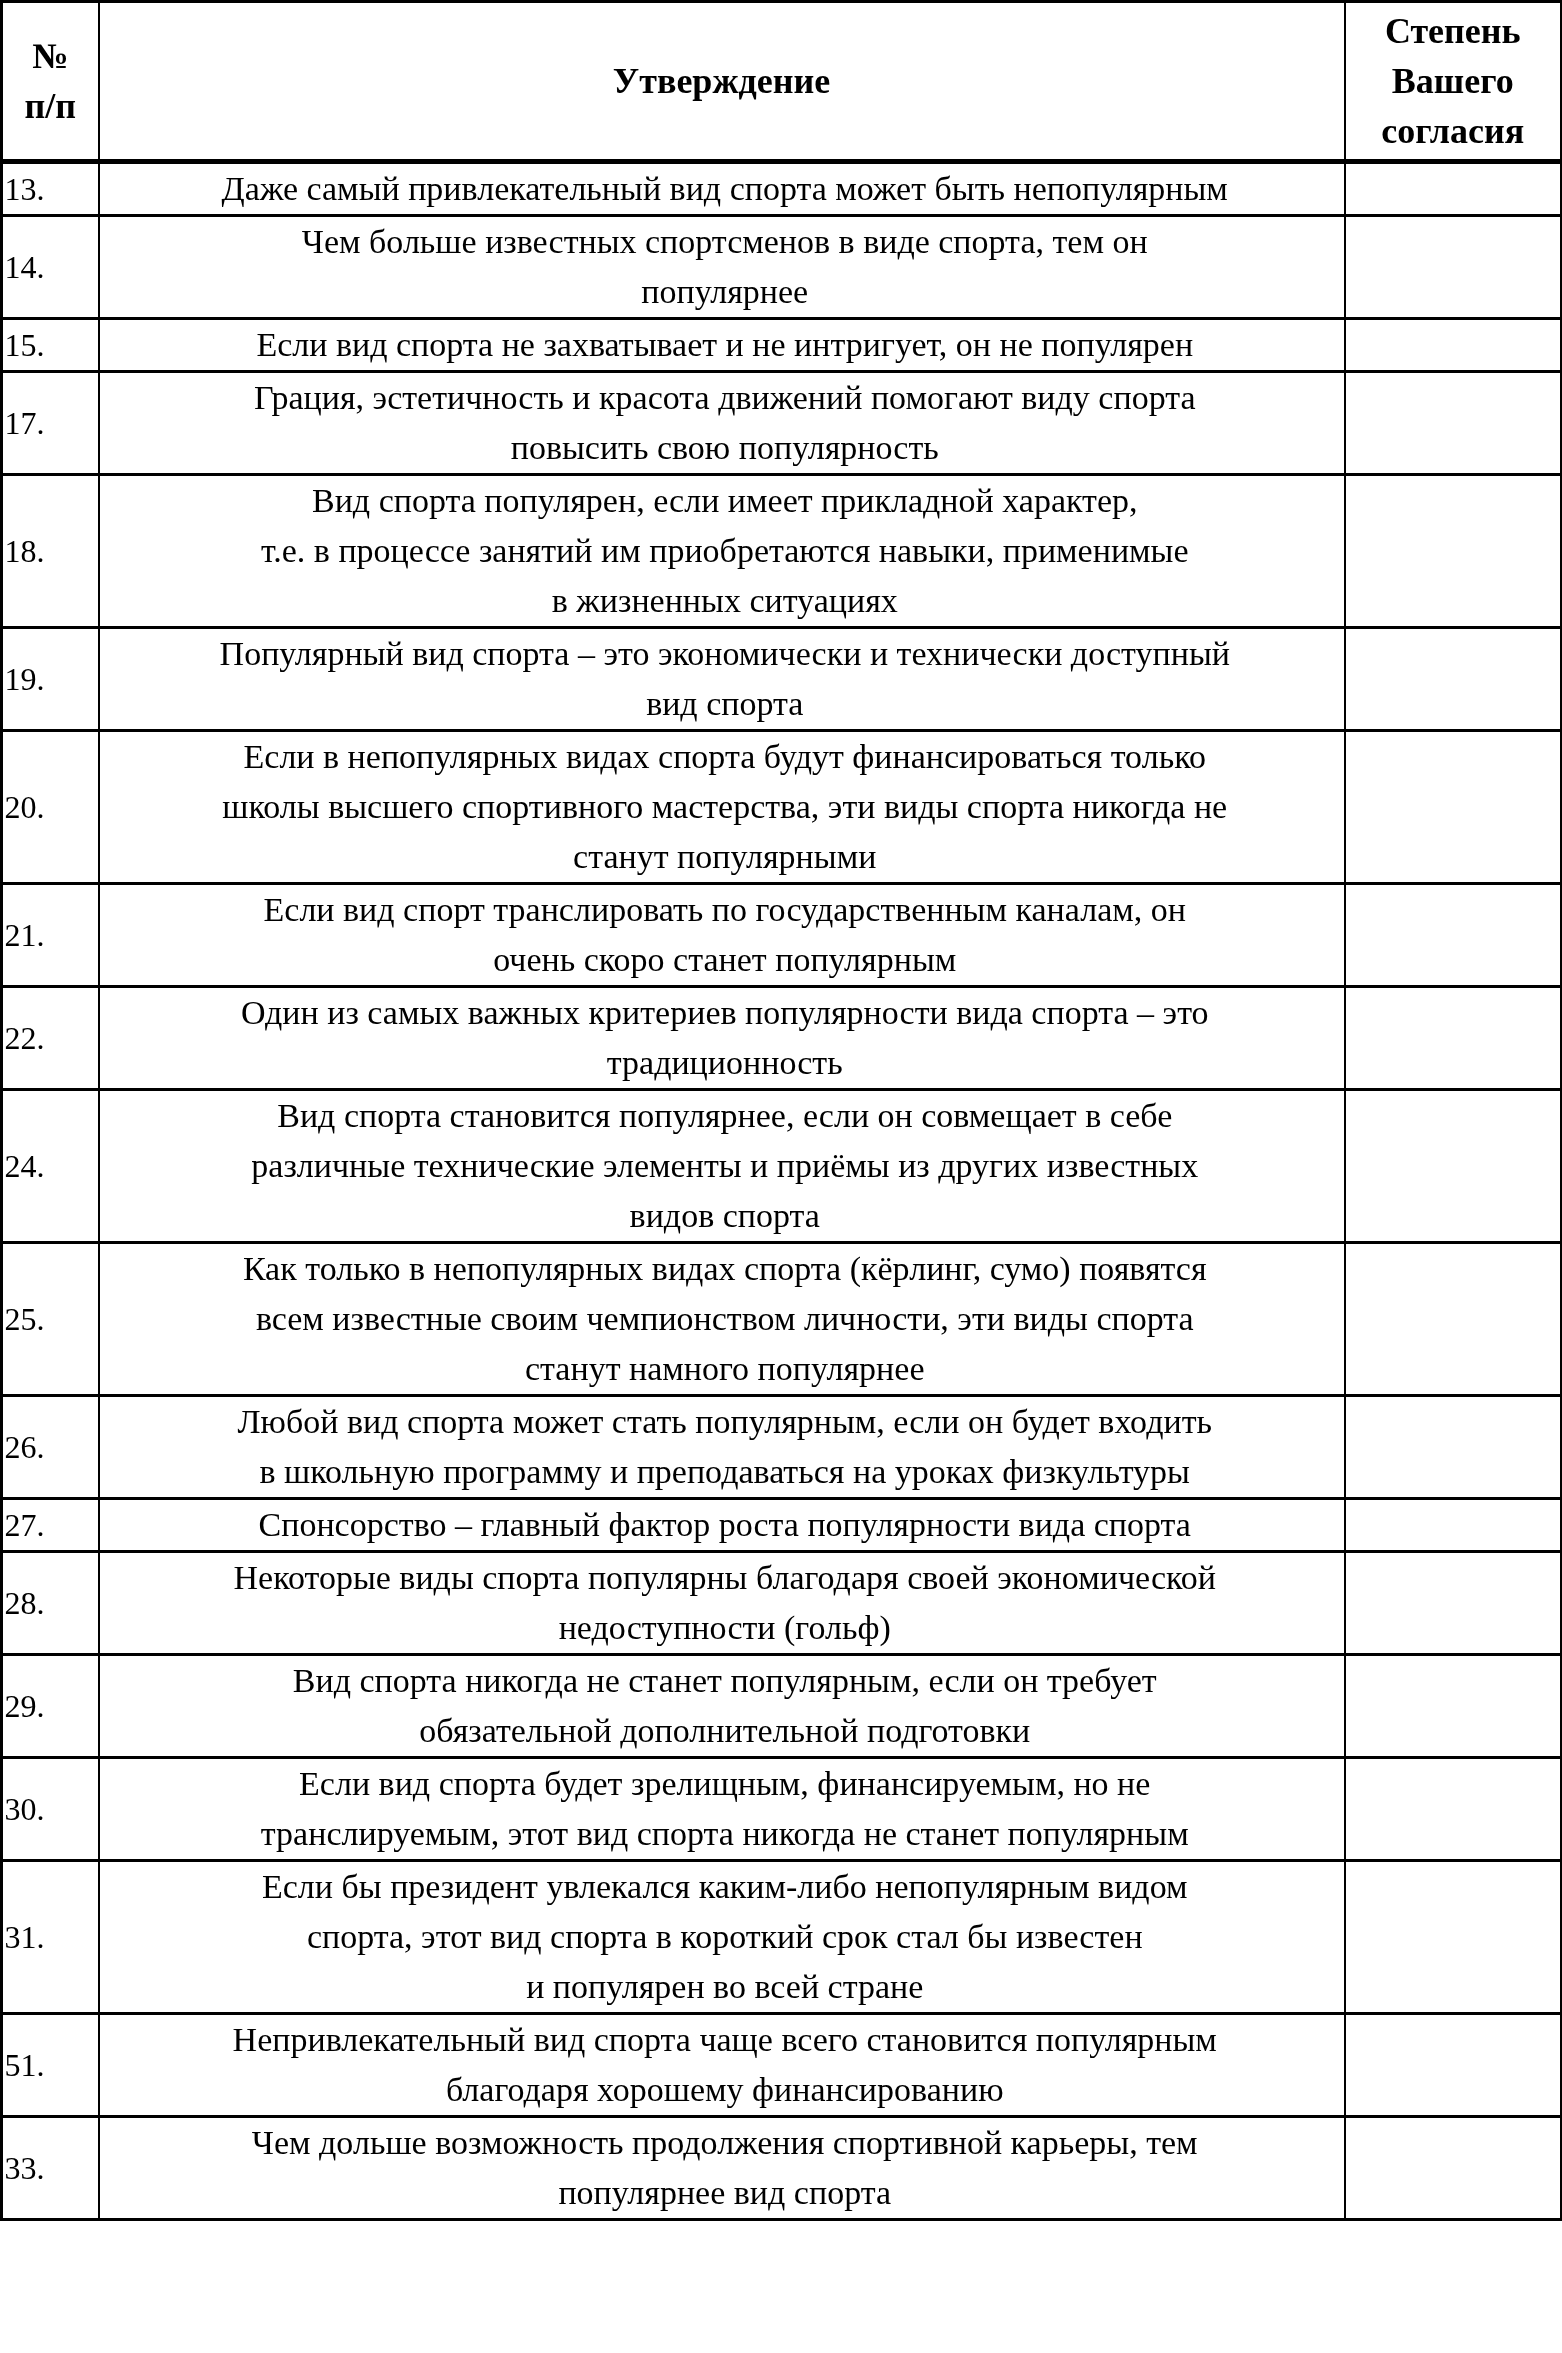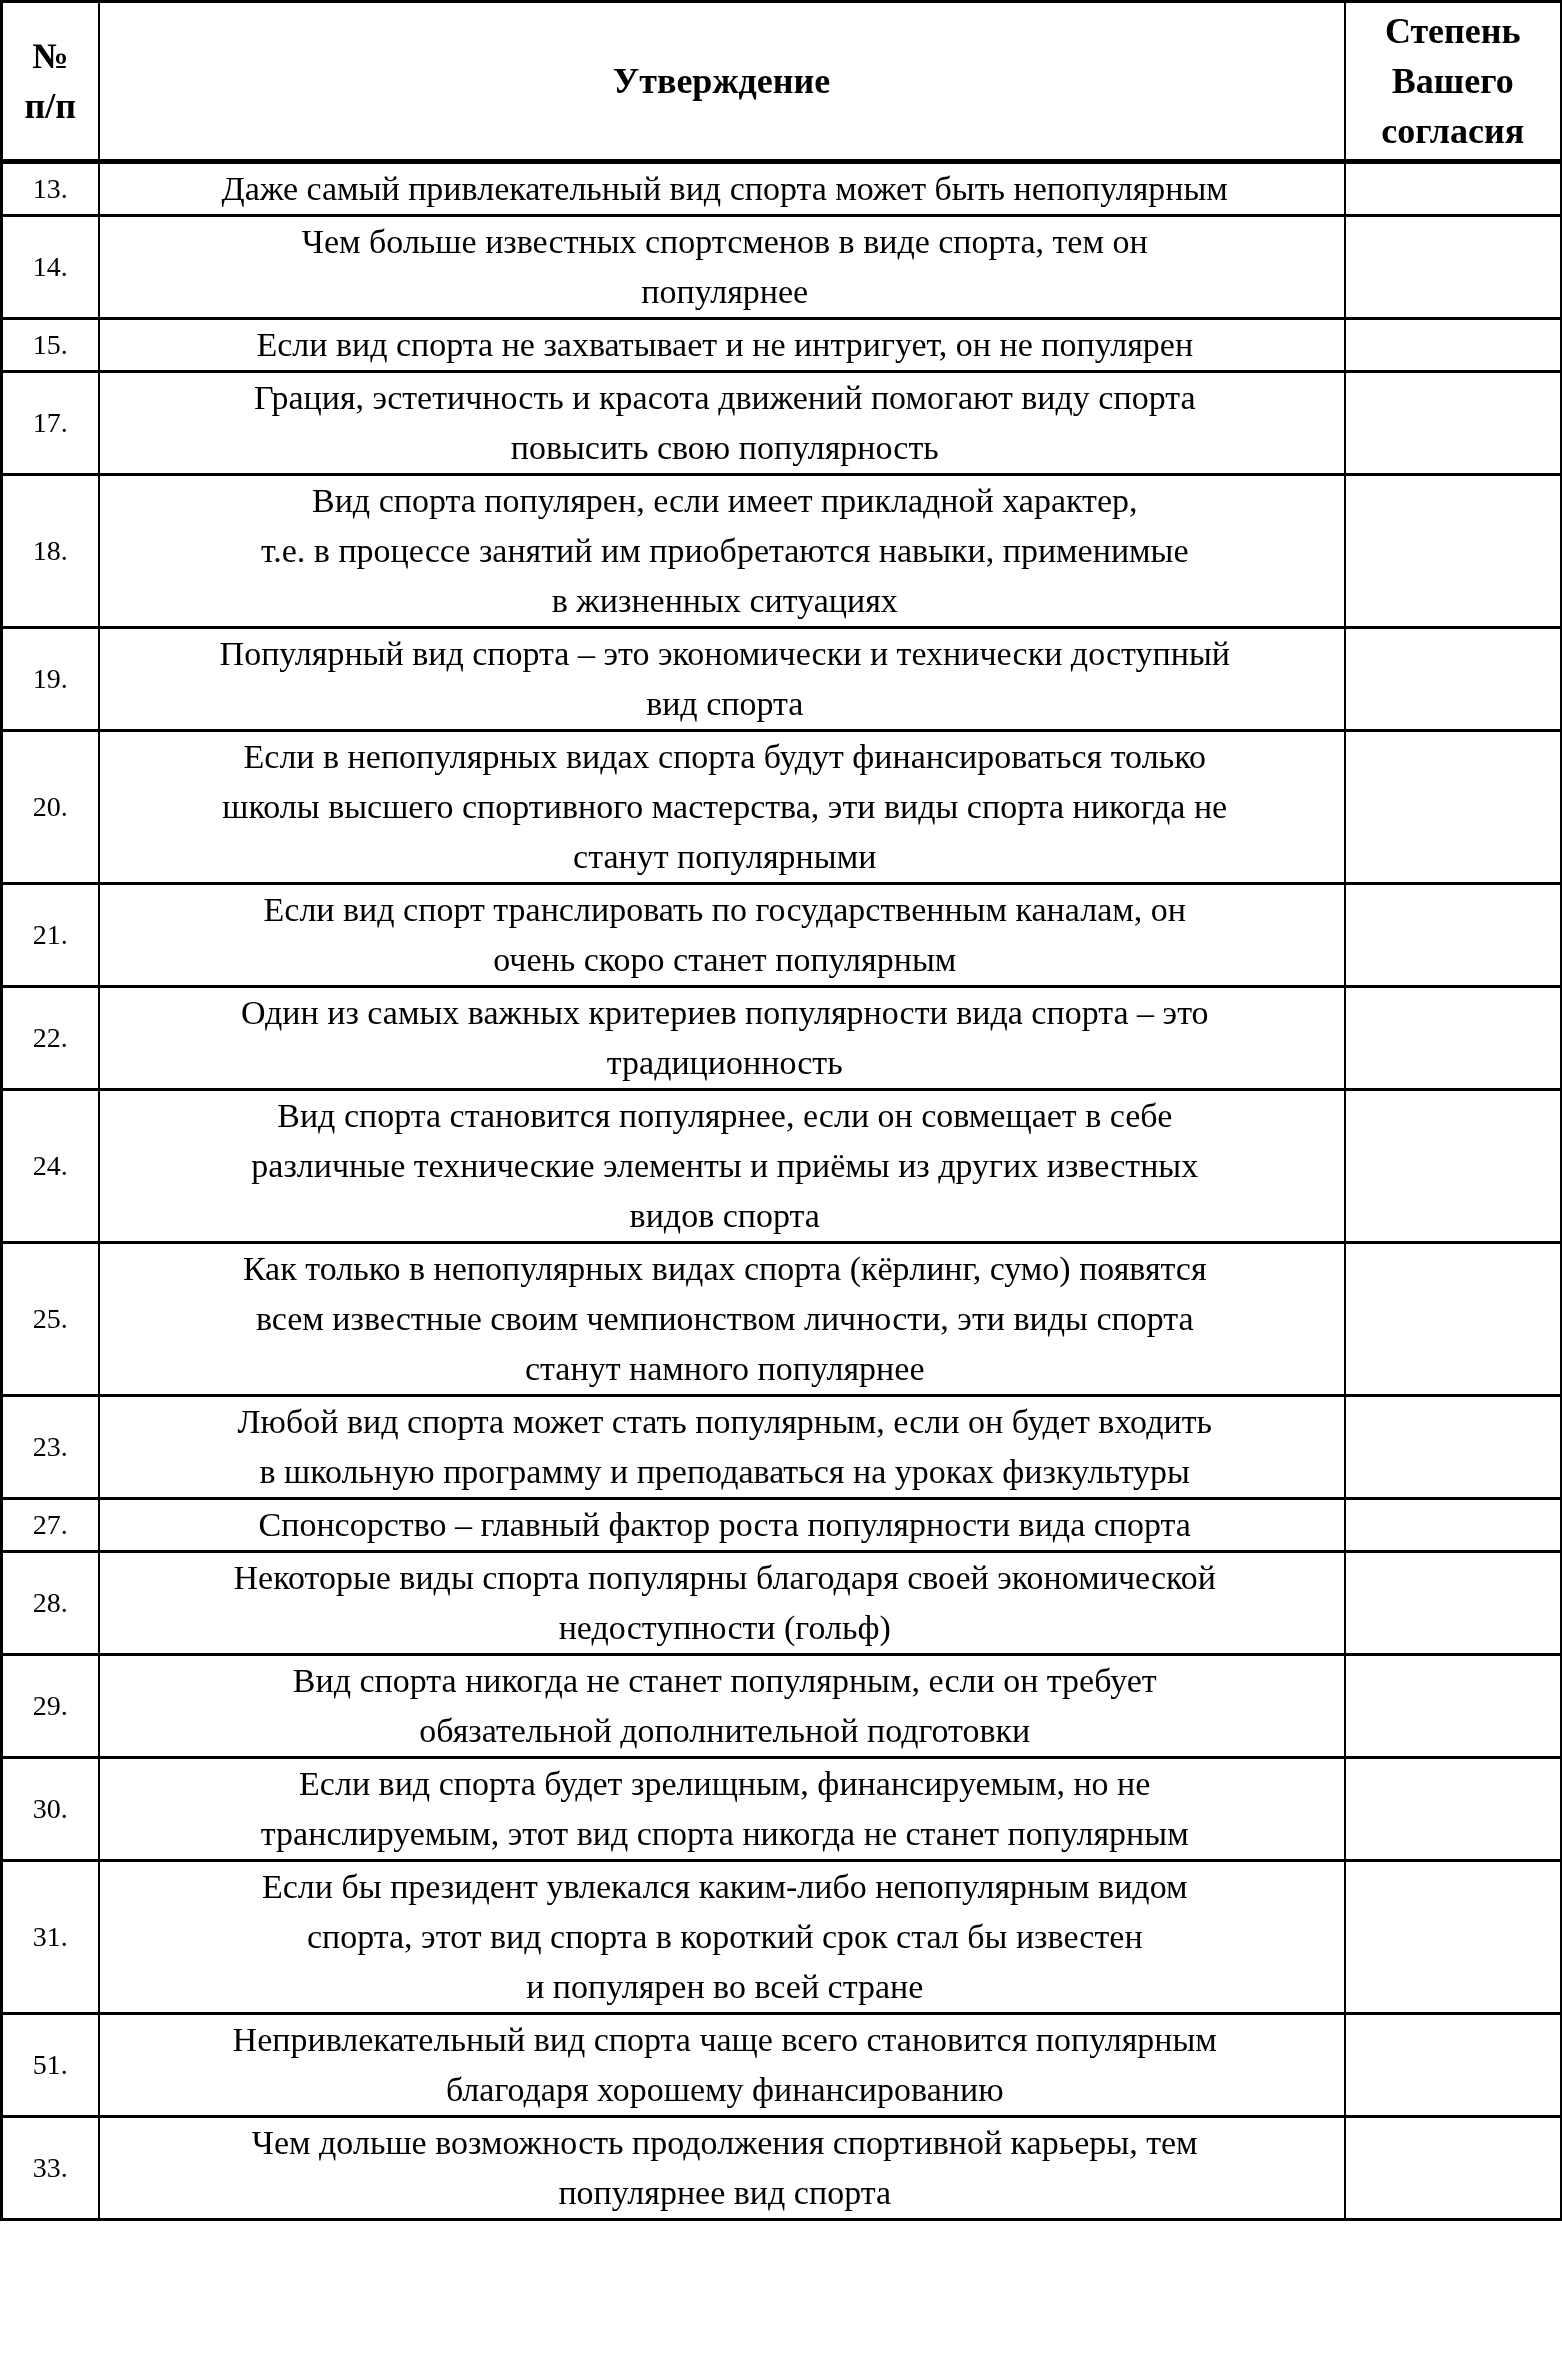--- a/index.html
+++ b/index.html
@@ -36,22 +36,22 @@
   th.h-cell {
     font-size: 36px;
     font-weight: bold;
     line-height: 50px;
     text-align: center;
     vertical-align: middle;
     white-space: pre-line;
     padding: 3.2px 3.2px;
   }
   td.num {
-    font-size: 28px;
-    text-align: center;
+    font-size: 32px;
+    text-align: left;
     vertical-align: middle;
     line-height: 50px;
     padding: 0 1.6px;
   }
   td.stmt {
     font-size: 34px;
     text-align: center;
     vertical-align: middle;
     line-height: 50px;
     white-space: pre-line;
@@ -156,21 +156,21 @@
 
   <tr>
     <td class="num">25.</td>
     <td class="stmt">Как только в непопулярных видах спорта (кёрлинг, сумо) появятся
 всем известные своим чемпионством личности, эти виды спорта
 станут намного популярнее</td>
     <td class="ans"></td>
   </tr>
 
   <tr>
-    <td class="num">23.</td>
+    <td class="num">26.</td>
     <td class="stmt">Любой вид спорта может стать популярным, если он будет входить
 в школьную программу и преподаваться на уроках физкультуры</td>
     <td class="ans"></td>
   </tr>
 
   <tr>
     <td class="num">27.</td>
     <td class="stmt">Спонсорство – главный фактор роста популярности вида спорта</td>
     <td class="ans"></td>
   </tr>

